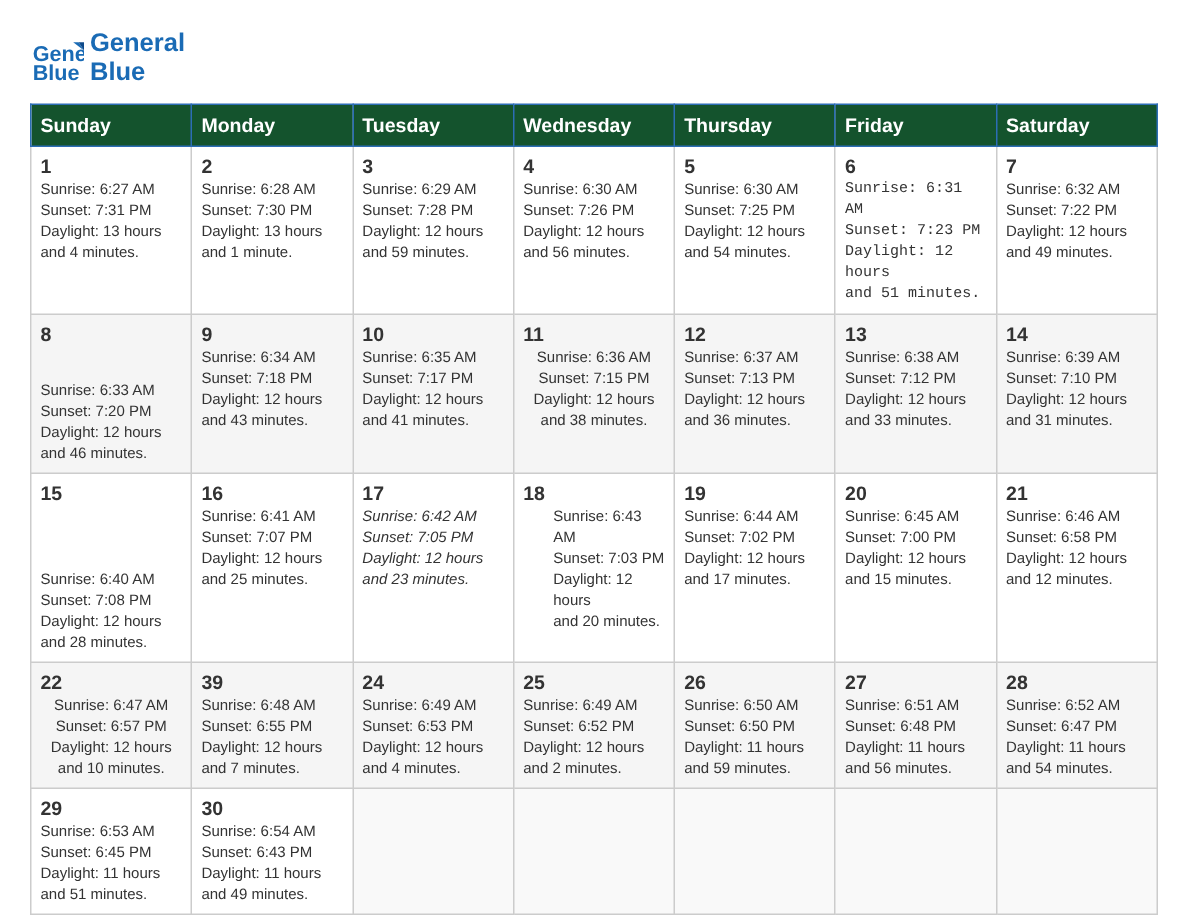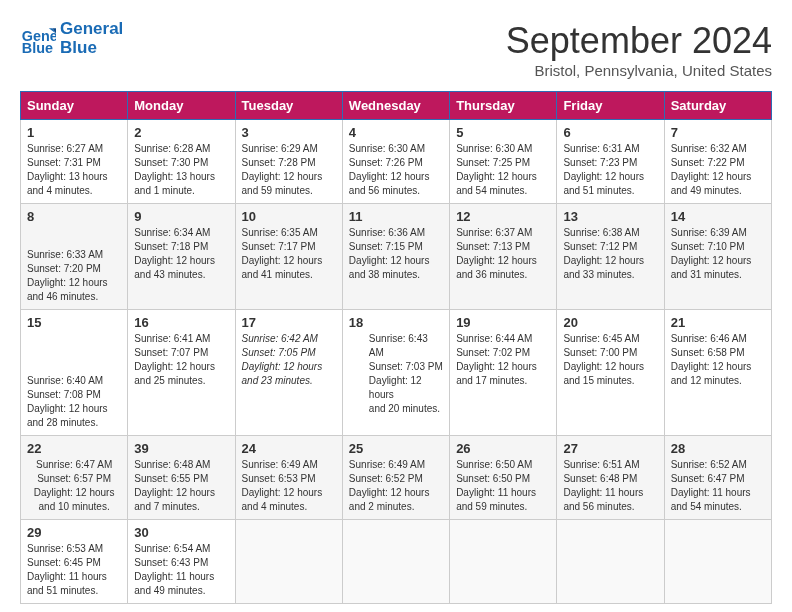--- a/index.html
+++ b/index.html
@@ -36,21 +36,21 @@
     .location-title {
       font-size: 15px;
       color: #555;
     }
     table {
       width: 100%;
       border-collapse: collapse;
       font-size: 11px;
     }
     thead tr th {
-      background-color: #be185d;
+      background-color: #14532d;
       color: #fff;
       padding: 6px 6px;
       text-align: left;
       font-size: 13px;
       font-weight: bold;
       border: 1px solid #2c6db5;
     }
     tbody tr td {
       border: 1px solid #ccc;
       vertical-align: top;
@@ -87,24 +87,20 @@
       <text x="2" y="22" font-size="16" font-weight="bold" fill="#1a6bb5">General</text>
       <text x="2" y="36" font-size="16" font-weight="bold" fill="#1a6bb5">Blue</text>
       <polygon points="32,8 40,14 36,8" fill="#1a6bb5"></polygon>
       <polygon points="36,8 40,14 40,8" fill="#0e4a8a"></polygon>
     </svg>
     <div style="display:flex;flex-direction:column;line-height:1.1;">
       <span style="font-size:17px;font-weight:bold;color:#1a6bb5;">General</span>
       <span style="font-size:17px;font-weight:bold;color:#1a6bb5;">Blue</span>
     </div>
   </div>
-  <div class="title-area">
-    <div class="month-title">September 2024</div>
-    <div class="location-title">Bristol, Pennsylvania, United States</div>
-  </div>
 </div>
 
 <table>
   <thead>
     <tr>
     <th>Sunday</th>
         <th>Monday</th>
         <th>Tuesday</th>
         <th>Wednesday</th>
         <th>Thursday</th>
@@ -144,21 +140,21 @@
         </td>
         <td>
           <span class="day-num">5</span>
           <div class="day-info" style="white-space: pre-line;">Sunrise: 6:30 AM
 Sunset: 7:25 PM
 Daylight: 12 hours
 and 54 minutes.</div>
         </td>
         <td>
           <span class="day-num">6</span>
-          <div class="day-info" style="white-space: pre-line;">Sunrise: 6:31 AM
+          <div class="day-info" style="white-space: pre-line; font-family: Liberation Mono, monospace;">Sunrise: 6:31 AM
 Sunset: 7:23 PM
 Daylight: 12 hours
 and 51 minutes.</div>
         </td>
         <td>
           <span class="day-num">7</span>
           <div class="day-info" style="white-space: pre-line;">Sunrise: 6:32 AM
 Sunset: 7:22 PM
 Daylight: 12 hours
 and 49 minutes.</div>
@@ -181,21 +177,21 @@
         </td>
         <td>
           <span class="day-num">10</span>
           <div class="day-info" style="white-space: pre-line;">Sunrise: 6:35 AM
 Sunset: 7:17 PM
 Daylight: 12 hours
 and 41 minutes.</div>
         </td>
         <td>
           <span class="day-num">11</span>
-          <div class="day-info" style="white-space: pre-line;">Sunrise: 6:36 AM
+          <div class="day-info" style="white-space: pre-line; text-align: center;">Sunrise: 6:36 AM
 Sunset: 7:15 PM
 Daylight: 12 hours
 and 38 minutes.</div>
         </td>
         <td>
           <span class="day-num">12</span>
           <div class="day-info" style="white-space: pre-line;">Sunrise: 6:37 AM
 Sunset: 7:13 PM
 Daylight: 12 hours
 and 36 minutes.</div>

